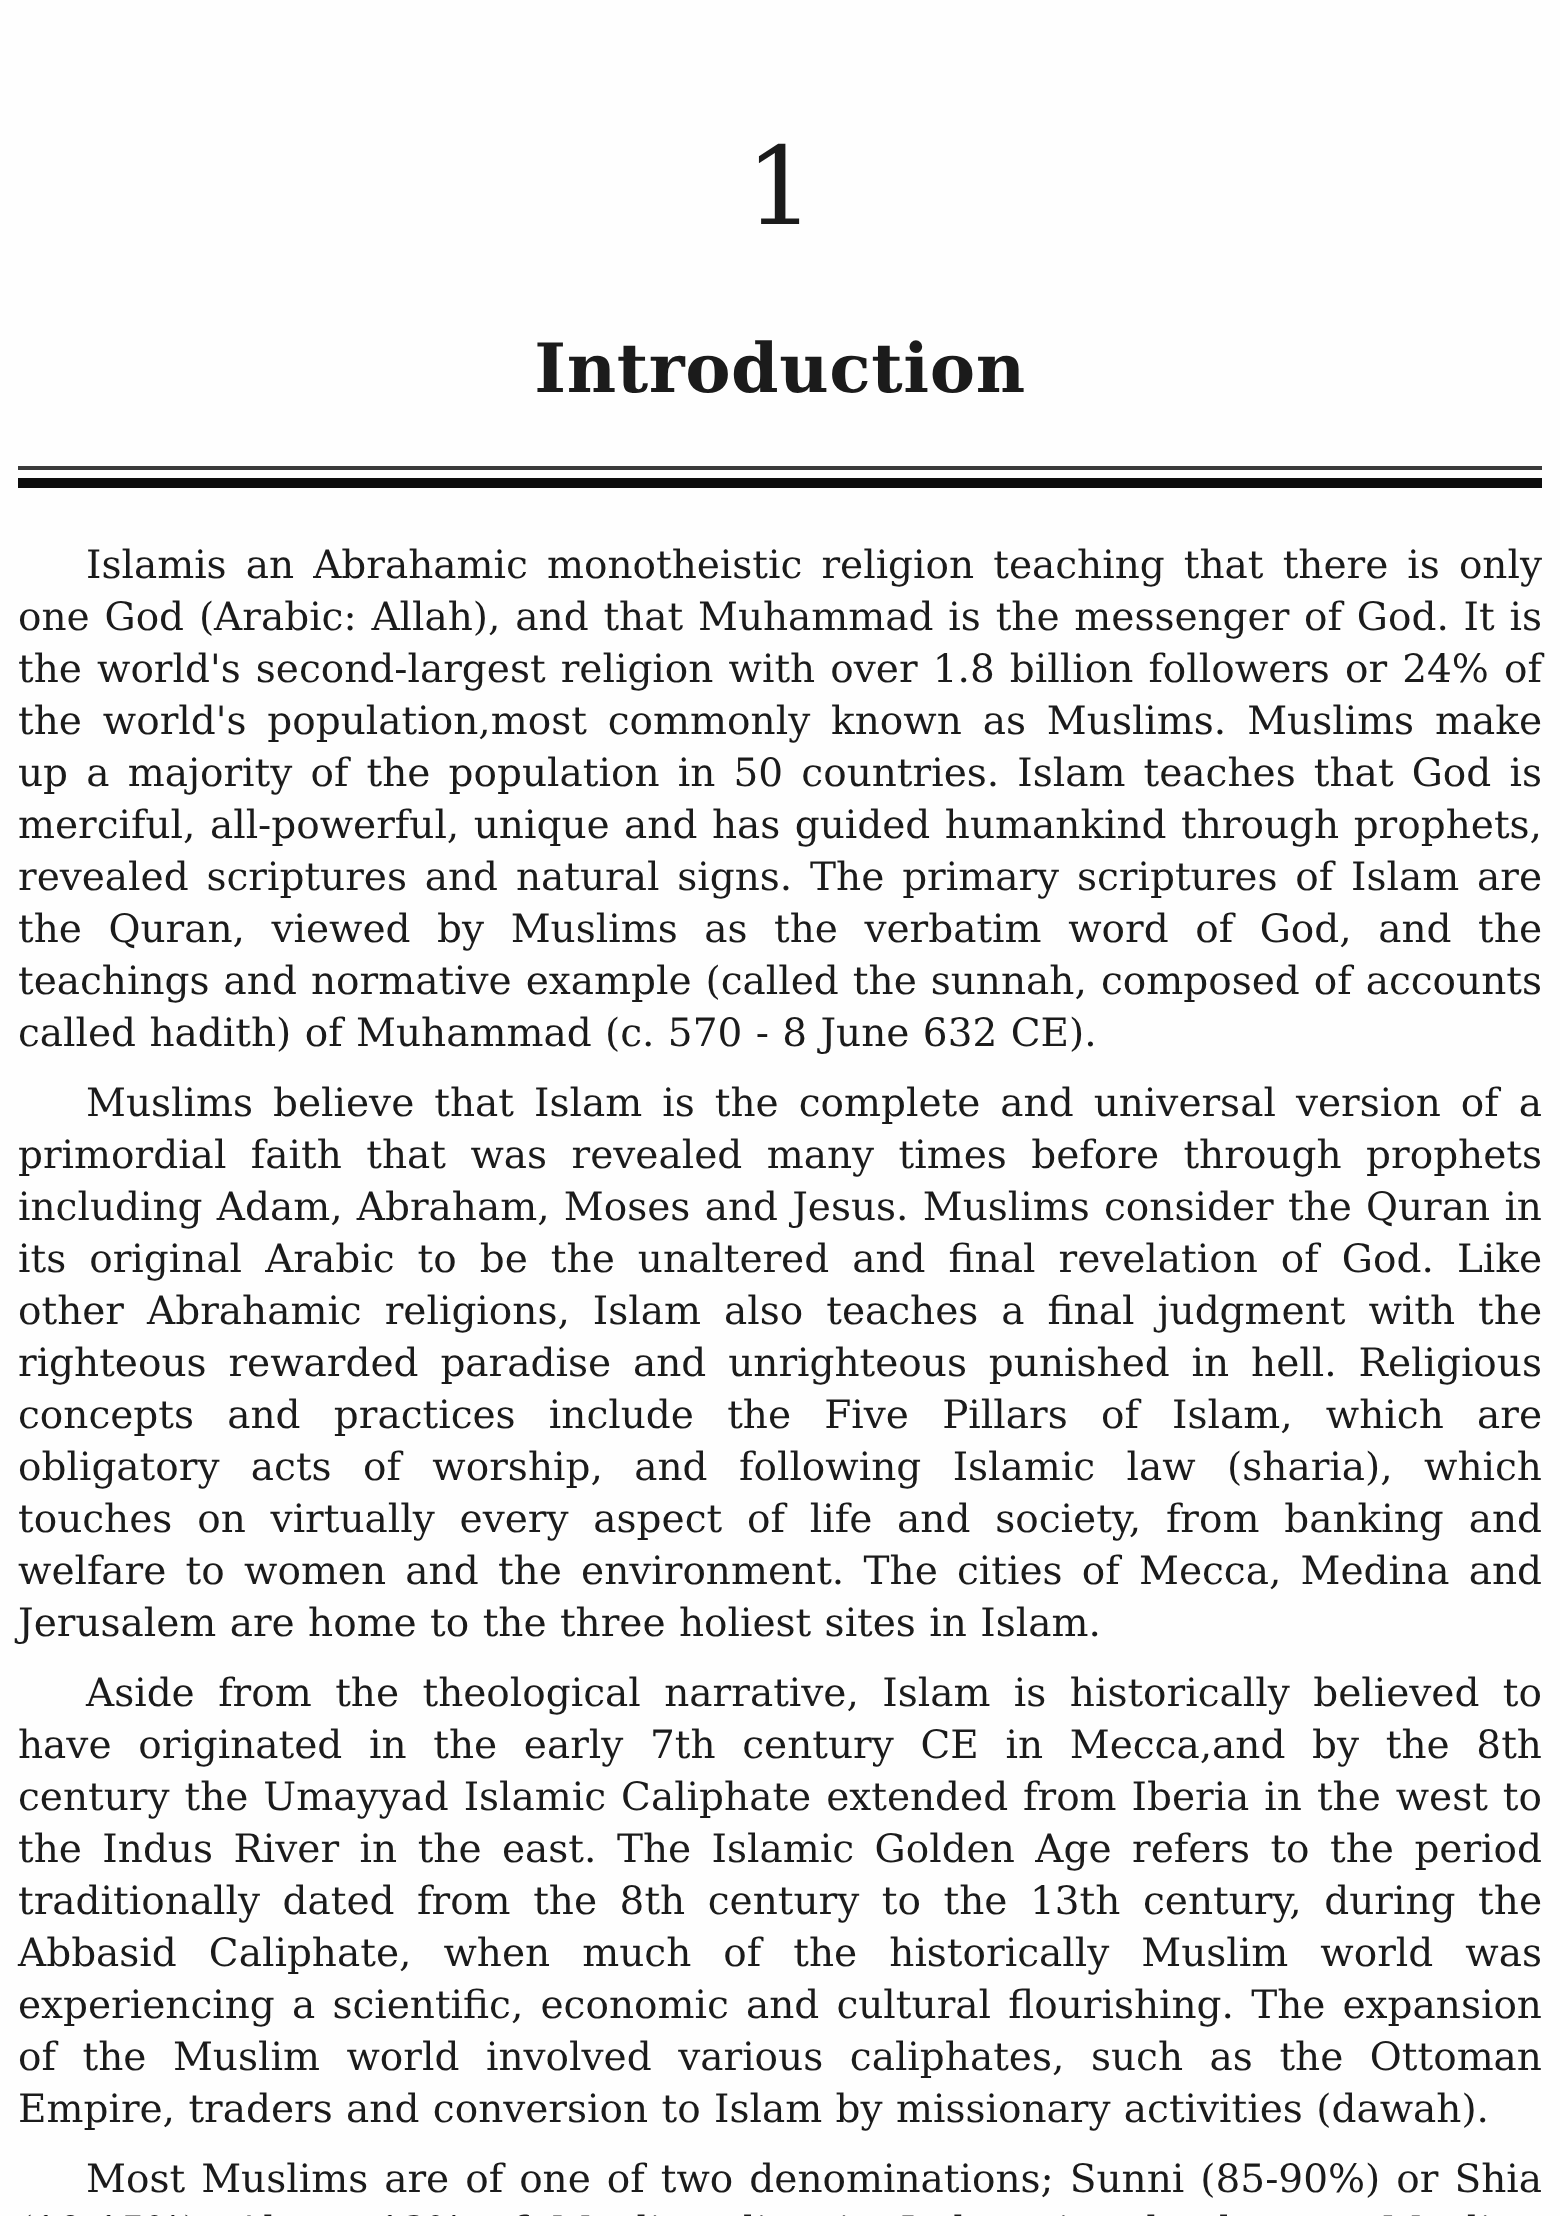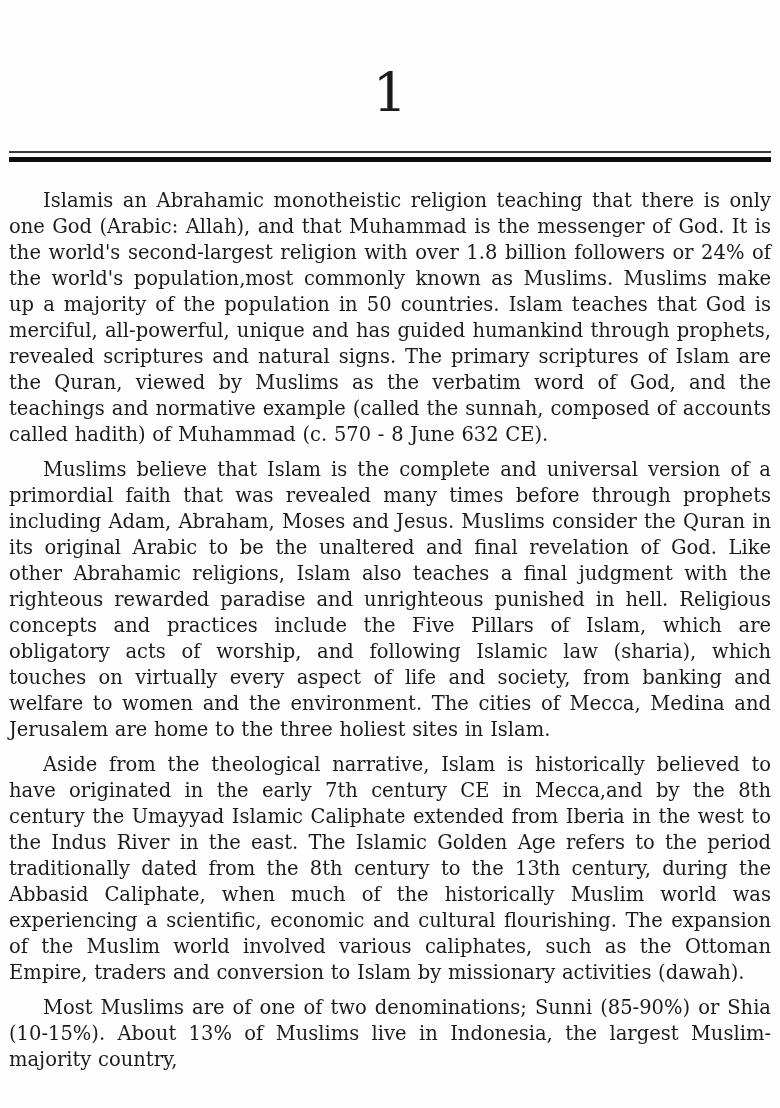--- a/index.html
+++ b/index.html
@@ -58,20 +58,21 @@
     word-spacing: 0.5px;
   }
 </style>
 </head>
 <body>
 
 <div class="page">
 
   <div class="chapter-number">1</div>
 
+  <h1 class="chapter-title">Introduction</h1>
 
   <div class="double-rule">
     <div class="rule-thin"></div>
     <div class="rule-thick"></div>
   </div>
 
   <div class="body-text">
     <p>Islamis an Abrahamic monotheistic religion teaching that there is only one God (Arabic: Allah), and that Muhammad is the messenger of God. It is the world's second-largest religion with over 1.8 billion followers or 24% of the world's population,most commonly known as Muslims. Muslims make up a majority of the population in 50 countries. Islam teaches that God is merciful, all-powerful, unique and has guided humankind through prophets, revealed scriptures and natural signs. The primary scriptures of Islam are the Quran, viewed by Muslims as the verbatim word of God, and the teachings and normative example (called the sunnah, composed of accounts called hadith) of Muhammad (c. 570 - 8 June 632 CE).</p>
     <p>Muslims believe that Islam is the complete and universal version of a primordial faith that was revealed many times before through prophets including Adam, Abraham, Moses and Jesus. Muslims consider the Quran in its original Arabic to be the unaltered and final revelation of God. Like other Abrahamic religions, Islam also teaches a final judgment with the righteous rewarded paradise and unrighteous punished in hell. Religious concepts and practices include the Five Pillars of Islam, which are obligatory acts of worship, and following Islamic law (sharia), which touches on virtually every aspect of life and society, from banking and welfare to women and the environment. The cities of Mecca, Medina and Jerusalem are home to the three holiest sites in Islam.</p>
     <p>Aside from the theological narrative, Islam is historically believed to have originated in the early 7th century CE in Mecca,and by the 8th century the Umayyad Islamic Caliphate extended from Iberia in the west to the Indus River in the east. The Islamic Golden Age refers to the period traditionally dated from the 8th century to the 13th century, during the Abbasid Caliphate, when much of the historically Muslim world was experiencing a scientific, economic and cultural flourishing. The expansion of the Muslim world involved various caliphates, such as the Ottoman Empire, traders and conversion to Islam by missionary activities (dawah).</p>

